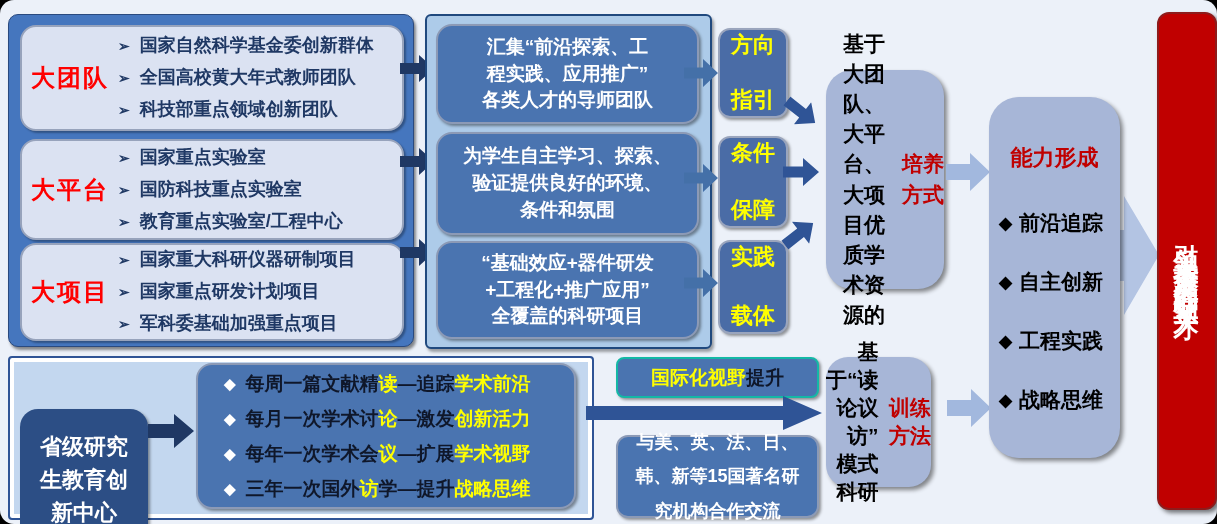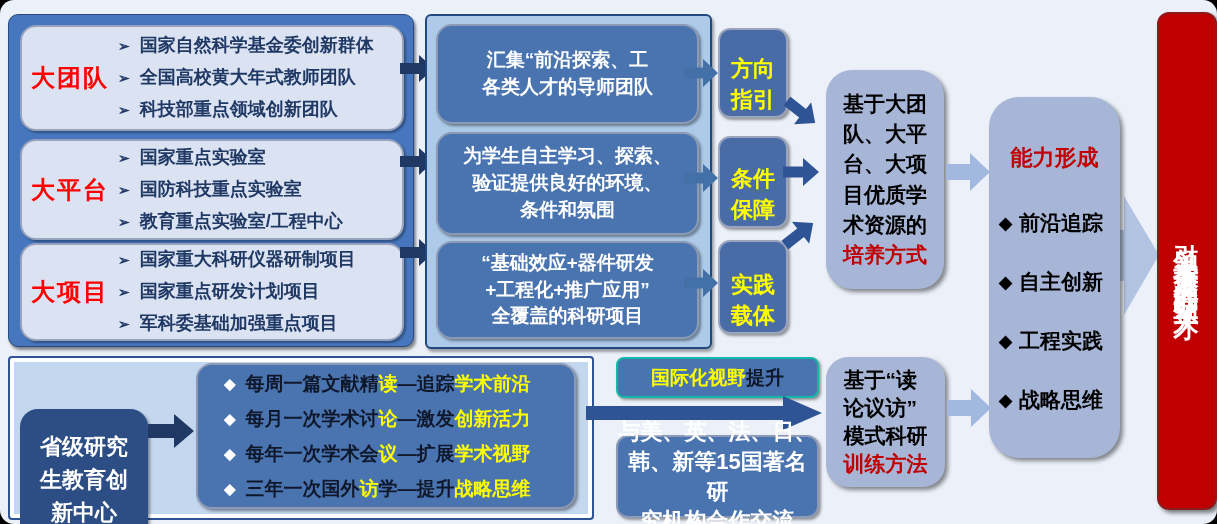--- a/index.html
+++ b/index.html
@@ -24,29 +24,29 @@
                  border:2px solid #20497E;border-radius:6px;box-shadow:2px 3px 3px rgba(0,0,0,.35);}
   .desc{position:absolute;left:9px;width:259px;background:#4A74B0;border:2px solid #8C9AB6;
         border-radius:16px;color:#fff;font-size:19px;line-height:1.42;text-align:center;
         display:flex;flex-direction:column;justify-content:center;align-items:center;
         box-shadow:2px 2px 3px rgba(0,0,0,.4);}
   .desc1{top:8px;height:96px}.desc2{top:116px;height:99px}.desc3{top:225px;height:94px}
 
   
   .pillar{position:absolute;left:718px;width:66px;background:#4A6CA6;border:2px solid #9AA5BD;
           border-radius:12px;color:#FFFF00;font-size:22px;line-height:1.4;text-align:center;
-          display:flex;flex-direction:column;justify-content:flex-end;align-items:center;
+          display:flex;flex-direction:column;justify-content:space-between;align-items:center;
           box-shadow:2px 2px 3px rgba(0,0,0,.4);}
   .pillar1{top:28px;height:86px}.pillar2{top:136px;height:88px}.pillar3{top:240px;height:90px}
 
   
-  .pale{background:#A7B6D7;box-shadow:3px 3px 4px rgba(0,0,0,.45);color:#000;text-align:left;
-        display:flex;flex-direction:column;justify-content:center;align-items:center;}
+  .pale{background:#A7B6D7;box-shadow:3px 3px 4px rgba(0,0,0,.45);color:#000;text-align:right;
+        display:flex;justify-content:center;align-items:center;}
   .method-box{left:826px;top:70px;width:118px;height:219px;border-radius:26px;font-size:21px;line-height:1.43;}
-  .training-box{left:826px;top:357px;width:119px;height:130px;border-radius:22px;font-size:21px;line-height:1.33;}
+  .training-box{left:826px;top:357px;width:105px;height:130px;border-radius:22px;font-size:21px;line-height:1.33;}
   .hl-red{color:#C00000;}
 
   .ability-box{left:989px;top:97px;width:131px;height:361px;border-radius:30px;background:#A7B6D7;
                box-shadow:3px 3px 4px rgba(0,0,0,.45);z-index:2;}
   .ability-title{margin-top:46px;text-align:center;color:#C00000;font-size:22px;}
   .ability-items{margin-top:36px;display:flex;flex-direction:column;gap:31px;padding-left:10px;}
   .ab-item{display:flex;align-items:center;font-size:21px;color:#000;}
   .ab-item .dia{font-size:17px;margin-right:7px;}
 
   
@@ -66,23 +66,23 @@
                   border-radius:16px;display:flex;flex-direction:column;justify-content:center;gap:9px;
                   padding-left:26px;box-sizing:border-box;box-shadow:2px 2px 3px rgba(0,0,0,.4);}
   .act-row{display:flex;align-items:center;font-size:19px;}
   .act-row .dia{color:#fff;font-size:15px;margin-right:10px;}
   .seg-w{color:#0f172a}.seg-y{color:#FFFF00}
 
   .intl-box{left:616px;top:357px;width:199px;height:37px;background:#4A74B0;border:2px solid #14b8a6;
             border-radius:8px;display:flex;align-items:center;justify-content:center;font-size:19px;
             box-shadow:2px 2px 3px rgba(0,0,0,.4);}
   .coop-box{left:616px;top:435px;width:199px;height:79px;background:#4A74B0;border:2px solid #8C9AB6;
-            border-radius:12px;color:#fff;font-size:22px;line-height:1.35;text-align:center;
+            border-radius:12px;color:#fff;font-size:18px;line-height:1.35;text-align:center;
             display:flex;flex-direction:column;justify-content:center;align-items:center;
-            box-shadow:2px 2px 3px rgba(0,0,0,.4);}
+            box-shadow:2px 2px 3px rgba(0,0,0,.4);gap:10px;}
 
   .fill-navy{fill:#1F3864}.fill-mid{fill:#4470A8}.fill-conv{fill:#2F5496}.fill-pale{fill:#A2B8DE}
   .fill-bigpale{fill:#B3C4E3}
 </style>
 </head>
 <body>
 
 <div class="stage">
 
   <div class="abs outer-box">
@@ -151,20 +151,21 @@
     </div>
   <div class="abs" style="left:400px;top:239px">
       <svg width="34" height="27" viewBox="0 0 34 27">
         <polygon class="fill-navy" points="0,8 19,8 19,0 34,13.5 19,27 19,19 0,19"></polygon>
       </svg>
     </div>
 
   <div class="abs mid-container">
     <div class="desc desc1">
         <div>汇集“前沿探索、工</div>
+        <div>程实践、应用推广”</div>
         <div>各类人才的导师团队</div>
       </div>
     <div class="desc desc3">
         <div>“基础效应+器件研发</div>
         <div>+工程化+推广应用”</div>
         <div>全覆盖的科研项目</div>
       </div>
     <div class="desc desc2">
         <div>为学生自主学习、探索、</div>
         <div>验证提供良好的环境、</div>

